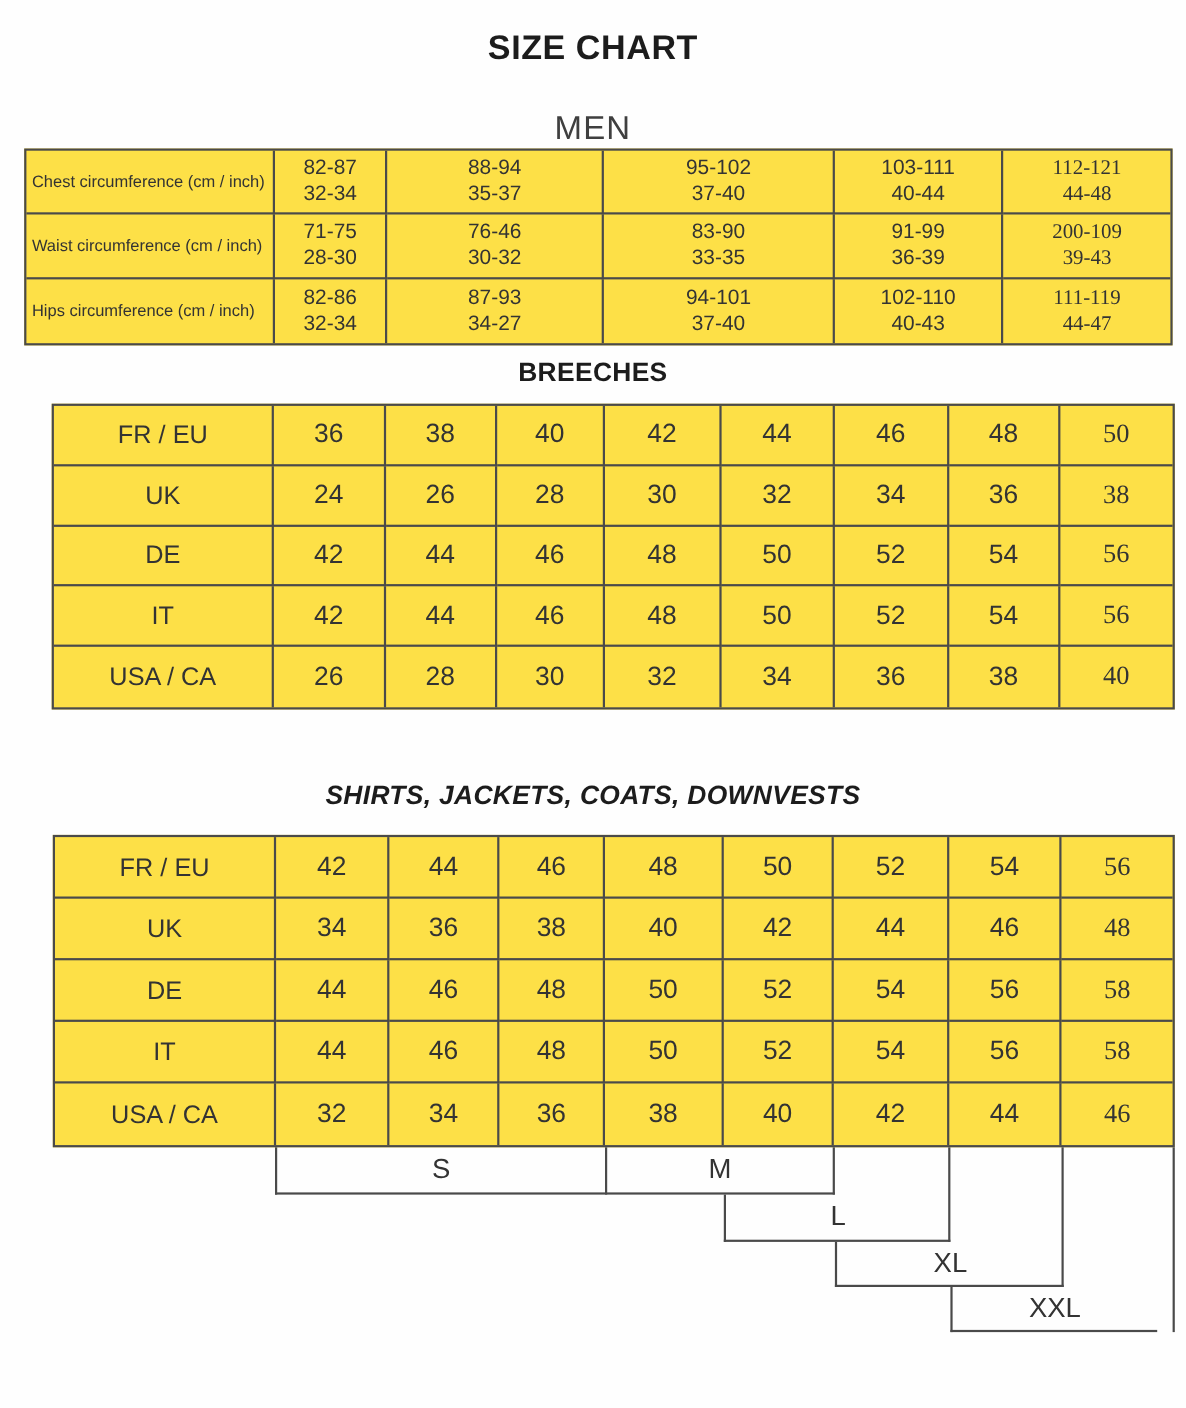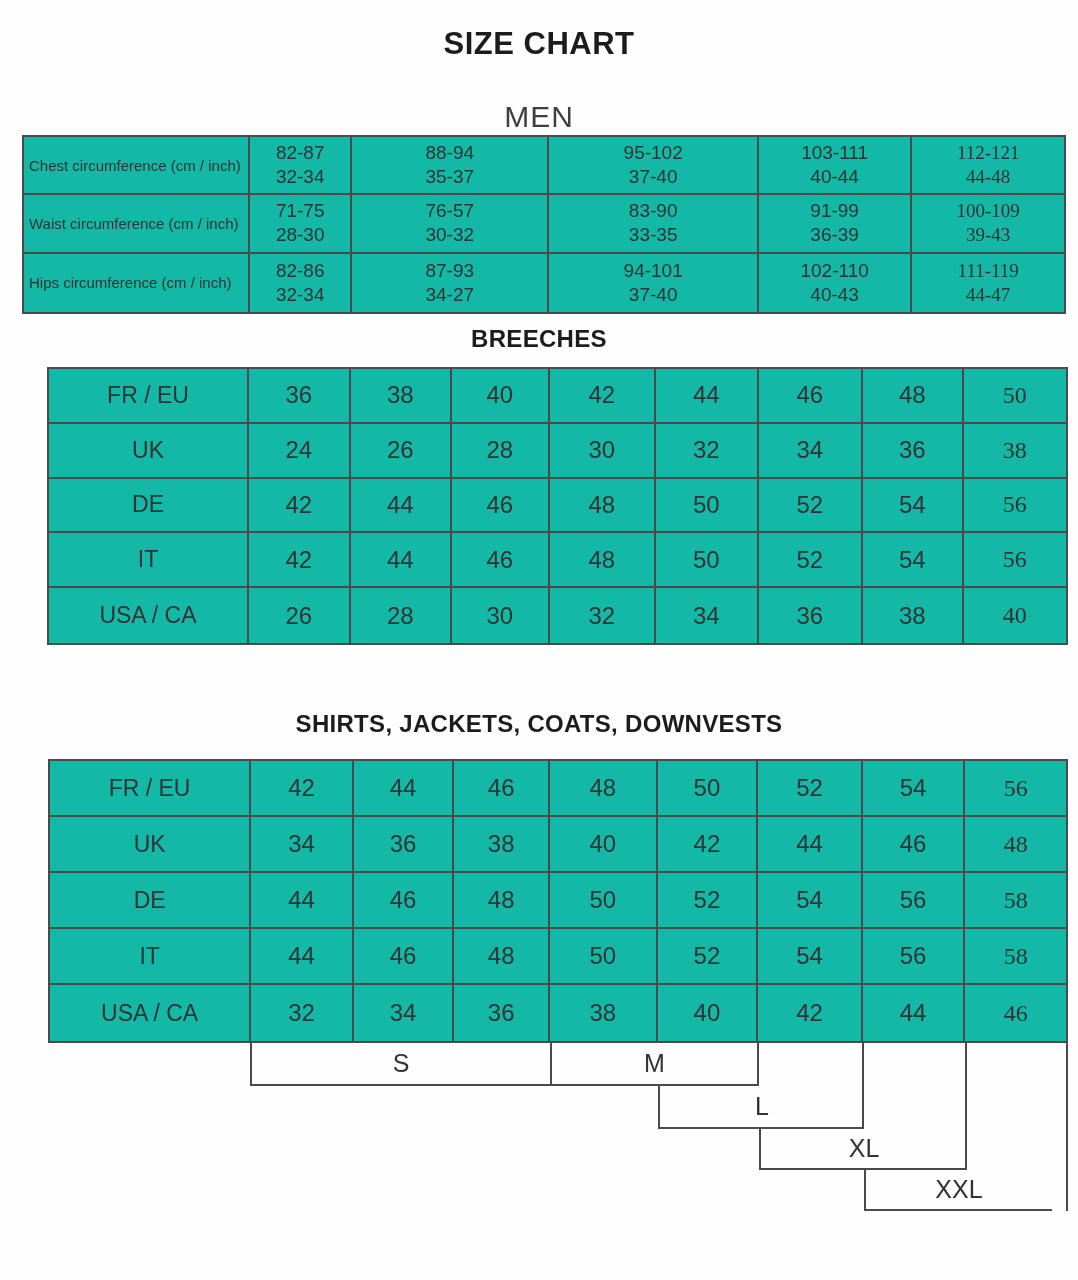--- a/index.html
+++ b/index.html
@@ -11,28 +11,28 @@
     position: relative;
     overflow: hidden;
   }
   .title {
     position: absolute; left: 0; width: 1078px;
     text-align: center; font-weight: 700; color: #1c1c1c;
   }
   #page-title   { top: 26px;  font-size: 31px; letter-spacing: 0.5px; }
   #page-subtitle{ top: 80px;  font-size: 30px; font-weight: 400; color: #3f3f3f; letter-spacing: 1px; margin-top: 20px; }
   #breeches-title { top: 325px; font-size: 24px; letter-spacing: 0.3px; }
-  #shirts-title   { top: 710px; font-size: 24px; letter-spacing: 0.3px; }
+  #shirts-title   { top: 710px; font-size: 24px; letter-spacing: 0.3px; font-style: italic; }
 
   .grid-table {
     position: absolute;
     display: grid;
     box-sizing: border-box;
     border: 2px solid #4a4a4a;
-    background: #14b8a6;
+    background: #fde047;
   }
   #measurements-table {
     left: 22px; top: 135px; width: 1044px; height: 179px;
     grid-template-columns: 227fr 102fr 198fr 210fr 154fr 152fr;
     grid-template-rows: repeat(3, 1fr);
   }
   #breeches-table {
     left: 47px; top: 367px; width: 1021px; height: 278px;
     grid-template-columns: 201fr 102fr 102fr 98fr 107fr 103fr 105fr 101fr 103fr;
     grid-template-rows: repeat(5, 1fr);
@@ -106,33 +106,33 @@
     <div class="cell value-cell last-col">
       <div>112-121</div>
       <div>44-48</div>
     </div>
     <div class="cell label-cell">Waist circumference (cm / inch)</div>
     <div class="cell value-cell">
       <div>71-75</div>
       <div>28-30</div>
     </div>
     <div class="cell value-cell">
-      <div>76-57</div>
+      <div>76-46</div>
       <div>30-32</div>
     </div>
     <div class="cell value-cell">
       <div>83-90</div>
       <div>33-35</div>
     </div>
     <div class="cell value-cell">
       <div>91-99</div>
       <div>36-39</div>
     </div>
     <div class="cell value-cell last-col">
-      <div>100-109</div>
+      <div>200-109</div>
       <div>39-43</div>
     </div>
     <div class="cell label-cell last-row">Hips circumference (cm / inch)</div>
     <div class="cell value-cell last-row">
       <div>82-86</div>
       <div>32-34</div>
     </div>
     <div class="cell value-cell last-row">
       <div>87-93</div>
       <div>34-27</div>

